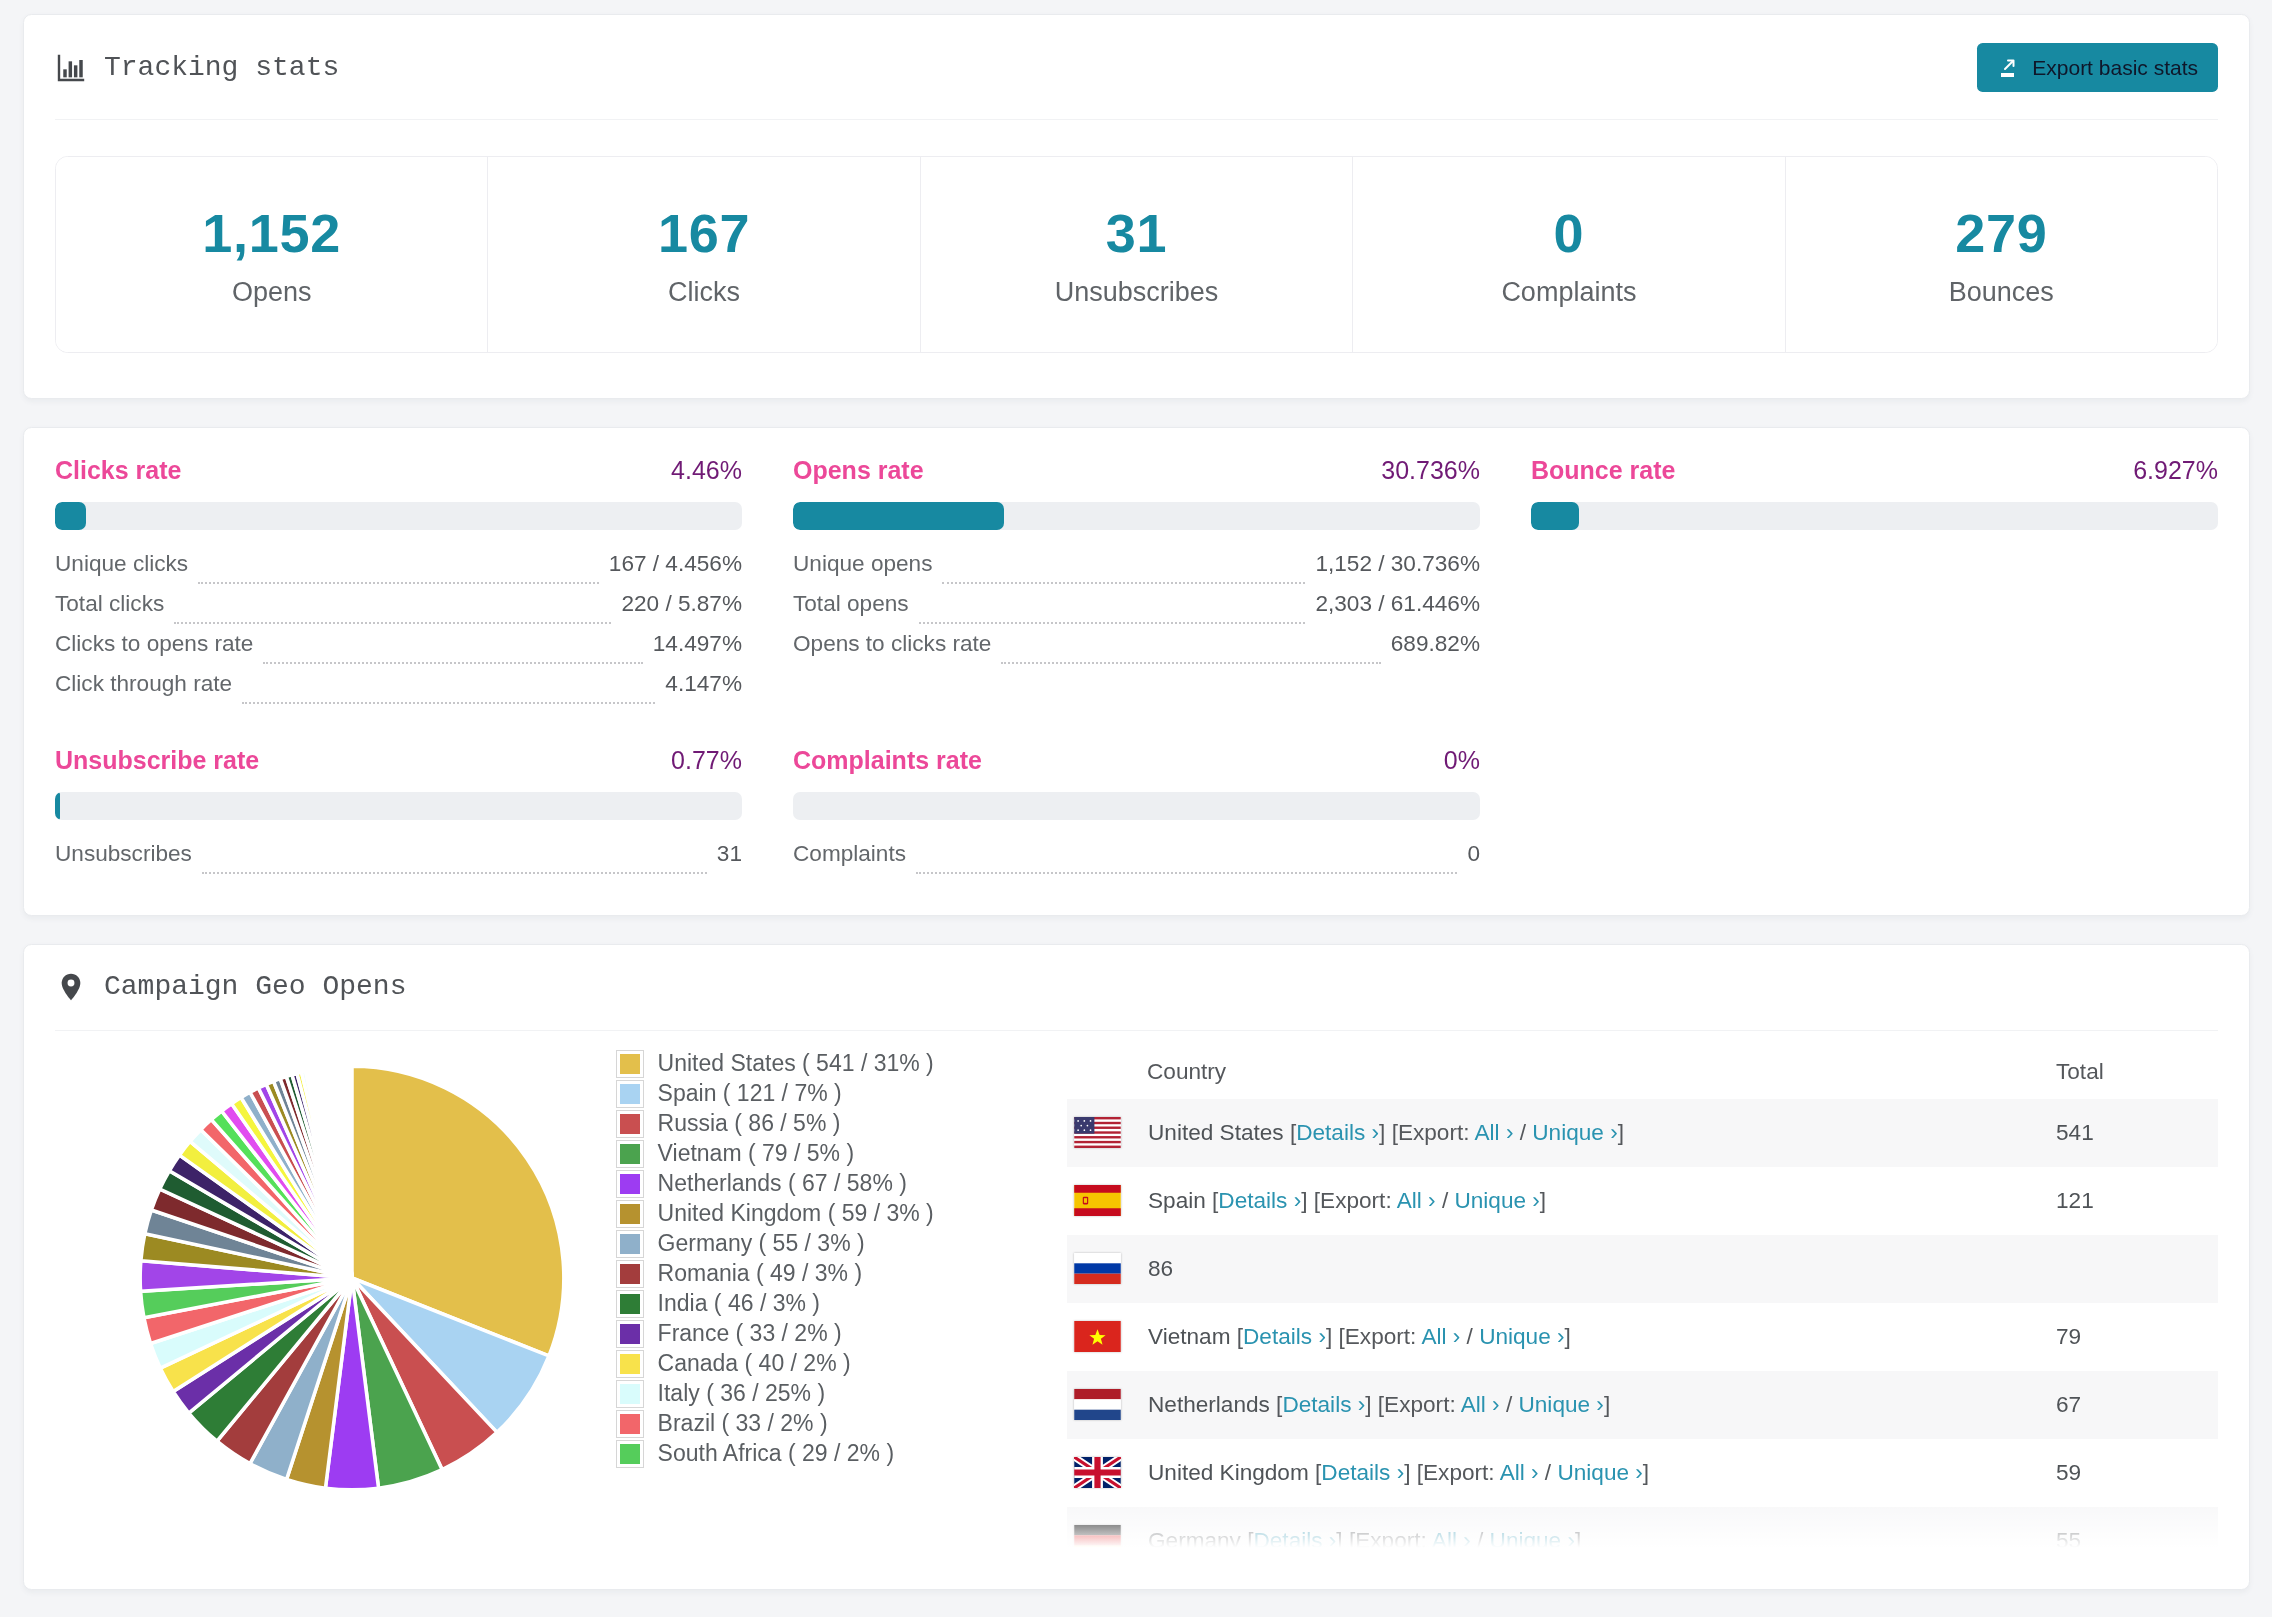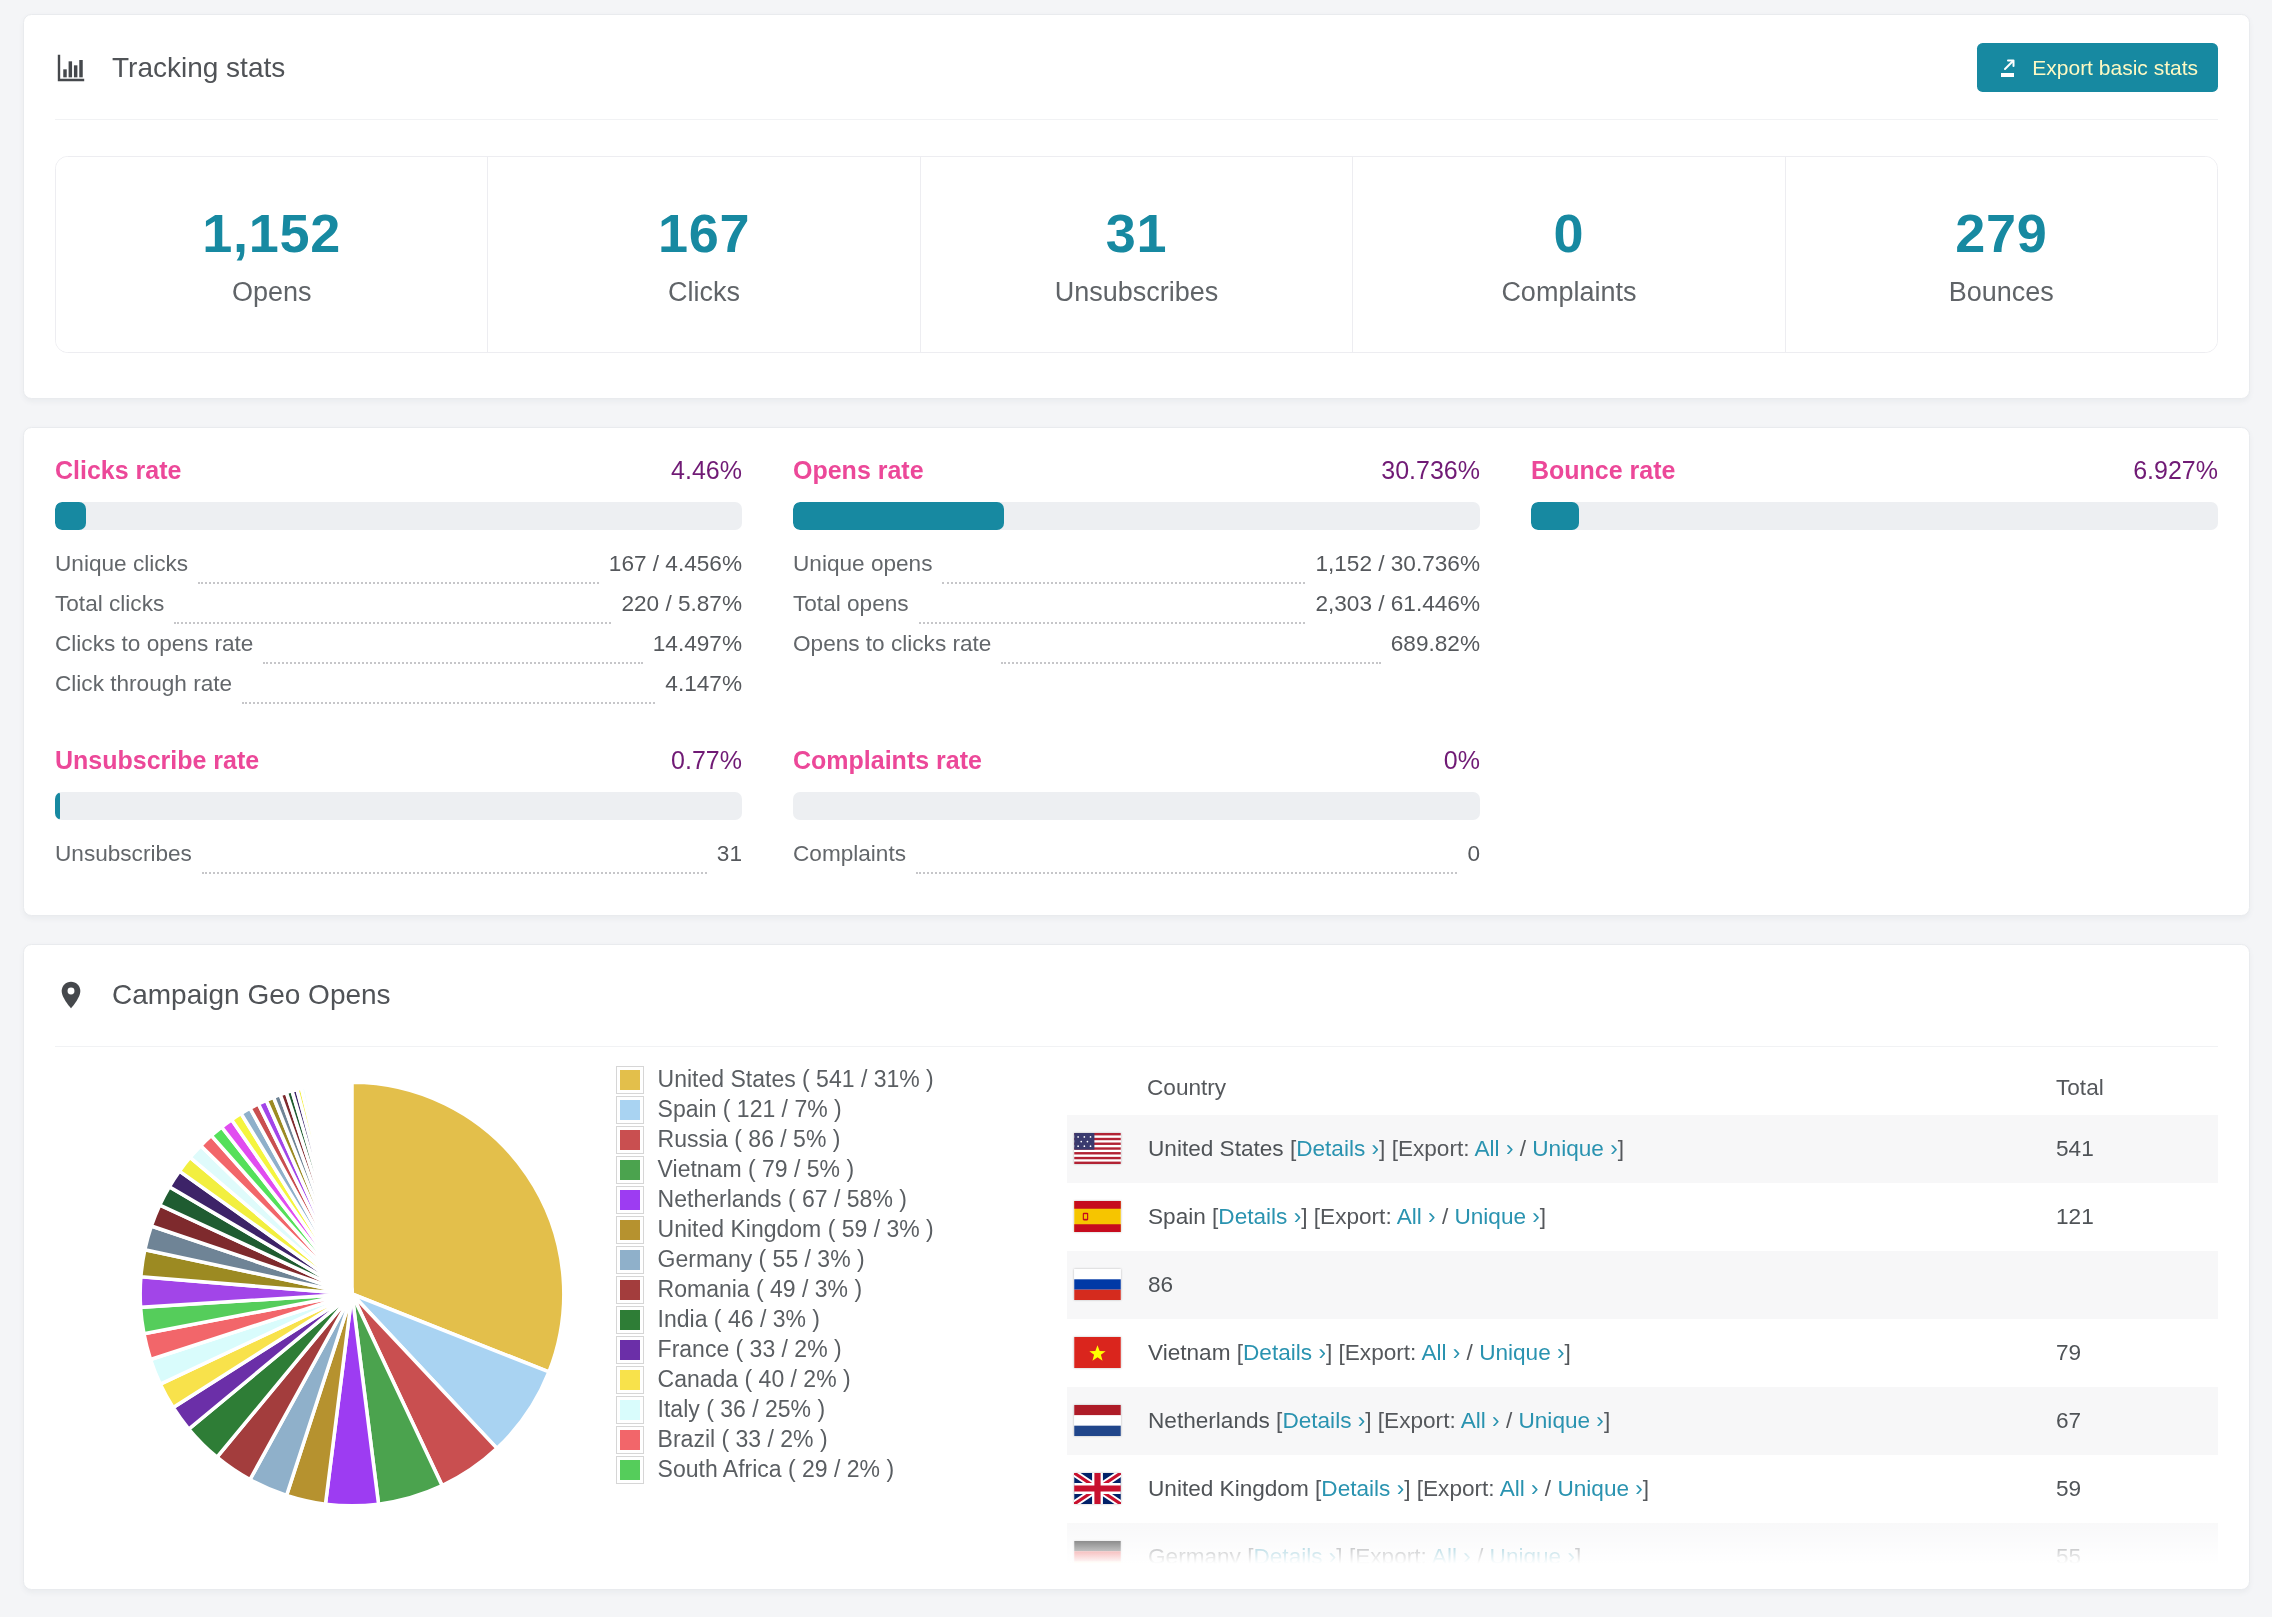--- a/index.html
+++ b/index.html
@@ -12,29 +12,29 @@
   .page{padding:14px 23px;}
   .card{
     background:#fff;border:1.4px solid #e9ebee;border-radius:8.5px;
     box-shadow:0 2.1px 5.6px rgba(90,100,120,.06);
     box-sizing:border-box;
   }
   .card + .card{margin-top:28px;}
 
   
   .card-head{display:flex;align-items:center;gap:17px;position:relative;}
-  .card-title{font-size:28px;font-weight:500;color:#505357;margin:8px;}
+  .card-title{font-size:28px;font-weight:500;color:#505357;margin:0;font-family:Liberation Mono, monospace;}
   .head-icon svg{display:block;width:32px;height:32px;}
   .divider{border-top:1.4px solid #f1f2f4;margin-top:27px;}
 
   
   .tracking-card{padding:28px 31px 45px;}
   .export-btn{
     margin-left:auto;display:flex;align-items:center;gap:11.3px;
-    background:#1789a1;color:#fef9c3;border:none;border-radius:5.6px;
+    background:#1789a1;color:#0f172a;border:none;border-radius:5.6px;
     font-family:inherit;font-size:21px;padding:12.7px 20px;cursor:pointer;
   }
   .export-btn svg{width:24px;height:24px;display:block;}
   .summary{
     margin-top:36px;display:flex;height:195px;
     border:1.4px solid #ededf1;border-radius:12.7px;overflow:hidden;justify-content:center;
   }
   .sum-cell{flex:1;display:flex;flex-direction:column;align-items:center;justify-content:center;border-left:1.4px solid #ededf1;background:#fff;}
   .sum-cell:first-child{border-left:none;}
   .sum-value{font-size:54px;font-weight:700;color:#1789a1;letter-spacing:0.7px;}

